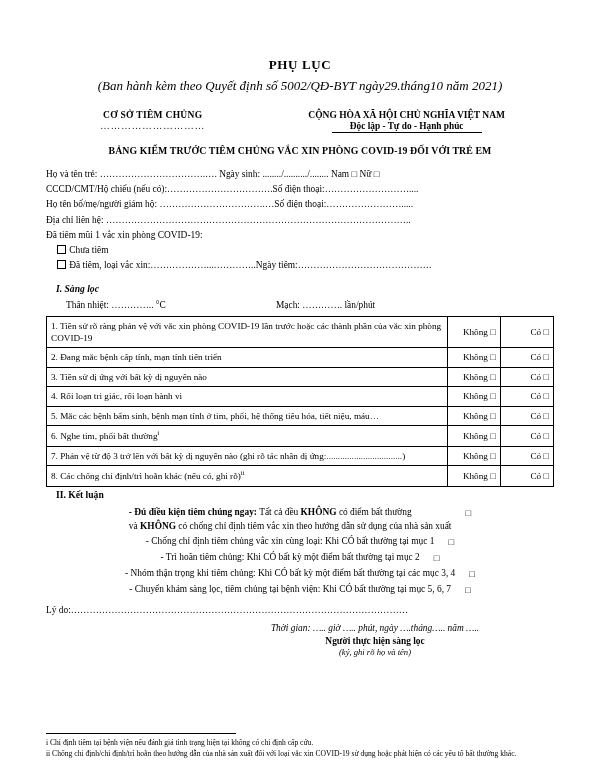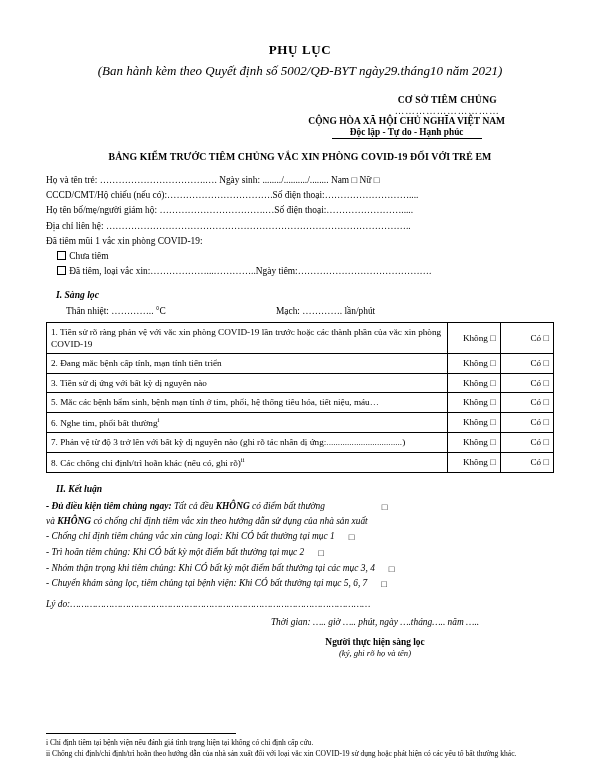--- a/index.html
+++ b/index.html
@@ -13,42 +13,41 @@
     font-family: "Liberation Serif", serif;
     color: #000000;
     font-size: 9.3px;
     overflow: hidden;
   }
   .page {
     position: relative;
     width: 600px;
     height: 777px;
     box-sizing: border-box;
-    padding: 38px 46px 10px 46px;
+    padding: 53px 46px 10px 46px;
   }
   .center { text-align: center; }
   .bold { font-weight: bold; }
 
   .doc-title {
     font-size: 13px;
     font-weight: bold;
     letter-spacing: 0.6px;
     margin-top: 4px;
   }
   .doc-subtitle {
     font-style: italic;
     font-size: 13px;
     margin-top: 5px;
   }
 
   .head-row {
     display: flex;
     margin-top: 16px;
-    align-items: flex-end;
-    flex-direction: column;
+    align-items: flex-start;
   }
   .head-left {
     width: 42%;
     text-align: center;
     font-size: 9.5px;
   }
   .head-left .org { font-weight: bold; letter-spacing: 0.3px;}
   .head-left .dots { letter-spacing: 1px; margin-top: 1px; }
   .head-right {
     width: 58%;
@@ -113,36 +112,36 @@
   }
   table.screen td.q { width: 79%; }
   table.screen td.o {
     width: 10.5%;
     text-align: right;
     white-space: nowrap;
     padding-left: 5px;
   }
   sup { font-size: 6.5px; vertical-align: super; }
 
-  .concl { margin-top: 10px; font-style: italic; }
+  .concl { margin-top: 2px; }
   .concl-title { font-weight: bold; font-size: 9.6px; margin-left: 10px; }
   .concl-body { margin-top: 5px; font-size: 9.4px; line-height: 1.58; position: relative; }
-  .concl-row { display: flex; justify-content: flex-start; align-items: flex-start; }
+  .concl-row { display: flex; justify-content: center; align-items: flex-start; }
   .concl-row .txt { padding-right: 14px; }
   .concl-row .box { flex: 0 0 auto; padding-top: 1px; }
   .reason { margin-top: 7px; font-size: 9.4px; }
 
   .sign {
     margin-top: 8px;
     text-align: center;
     font-size: 9.4px;
     padding-left: 150px;
   }
   .sign .time { font-style: italic; }
-  .sign .who { font-weight: bold; margin-top: 10px; text-align: center; }
+  .sign .who { font-weight: bold; margin-top: 3px; text-align: center; }
   .sign .note { font-style: italic; font-size: 8.6px; margin-top: 1px; }
 
   .footnotes {
     position: absolute;
     left: 46px;
     right: 33px;
     bottom: 18px;
     font-size: 7.6px;
     line-height: 1.45;
   }
@@ -208,20 +207,25 @@
         <td class="q">2. Đang mắc bệnh cấp tính, mạn tính tiến triển</td>
         <td class="o">Không □</td>
         <td class="o">Có □</td>
       </tr>
       <tr>
         <td class="q">3. Tiền sử dị ứng với bất kỳ dị nguyên nào</td>
         <td class="o">Không □</td>
         <td class="o">Có □</td>
       </tr>
       <tr>
+        <td class="q">4. Rối loạn tri giác, rối loạn hành vi</td>
+        <td class="o">Không □</td>
+        <td class="o">Có □</td>
+      </tr>
+      <tr>
         <td class="q">5. Mắc các bệnh bẩm sinh, bệnh mạn tính ở tim, phổi, hệ thống tiêu hóa, tiết niệu, máu…</td>
         <td class="o">Không □</td>
         <td class="o">Có □</td>
       </tr>
       <tr>
         <td class="q"><span>6. Nghe tim, phổi bất thường</span><sup>i</sup></td>
         <td class="o">Không □</td>
         <td class="o">Có □</td>
       </tr>
       <tr>

